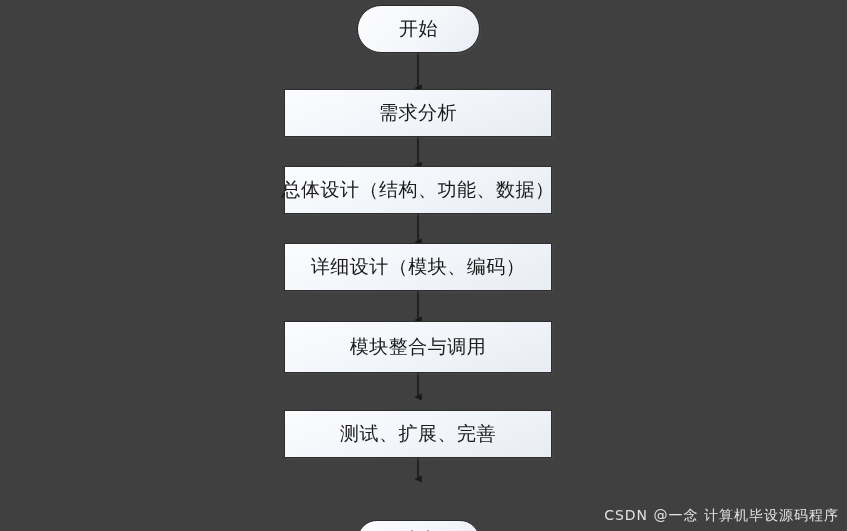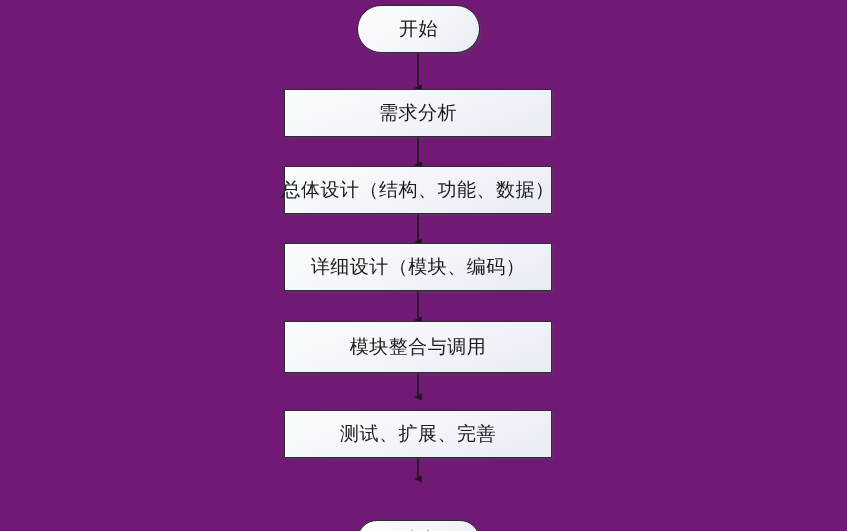--- a/index.html
+++ b/index.html
@@ -7,21 +7,21 @@
     padding: 0;
     background: #ffffff;
   }
   body {
     font-family: "DejaVu Sans", "Liberation Sans", sans-serif;
   }
   #canvas {
     position: relative;
     width: 847px;
     height: 531px;
-    background: #701a75;
+    background: #404040;
     overflow: hidden;
   }
 
   
   .node {
     position: absolute;
     box-sizing: border-box;
     display: flex;
     align-items: center;
     justify-content: center;
@@ -105,14 +105,15 @@
         <span>模块整合与调用</span>
       </div>
       <div class="node process" style="left: 284px; top: 398px; width: 268px; height: 48px; margin-top: 12px;">
         <span>测试、扩展、完善</span>
       </div>
       <div class="node terminator" style="left: 357px; top: 480px; width: 123px; height: 40px; margin-top: 40px;">
         <span>结束</span>
       </div>
     </div>
 
+  <div class="watermark">CSDN @一念 计算机毕设源码程序</div>
 
 </div>
 
 </body></html>

